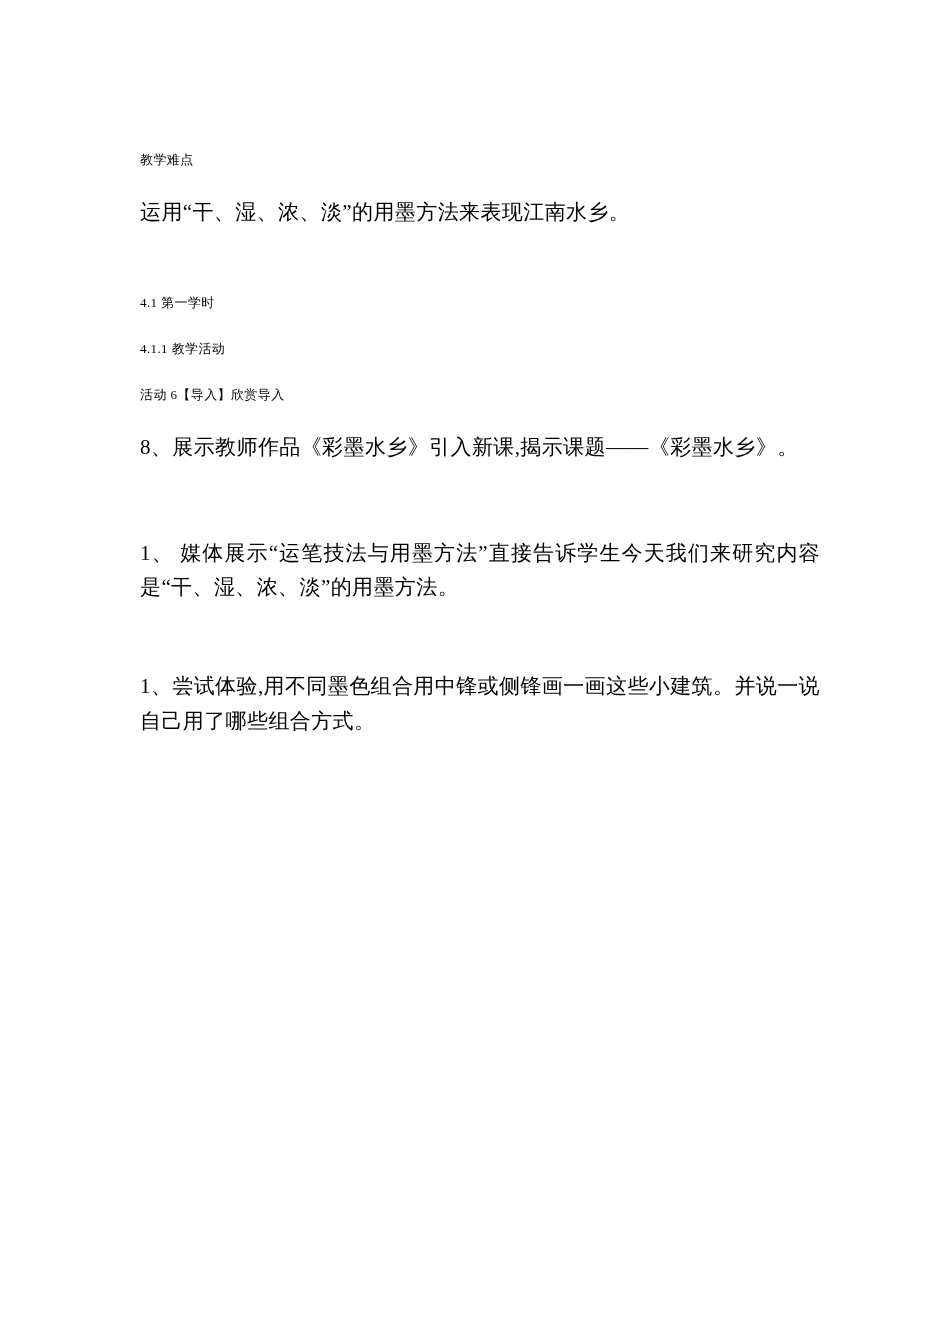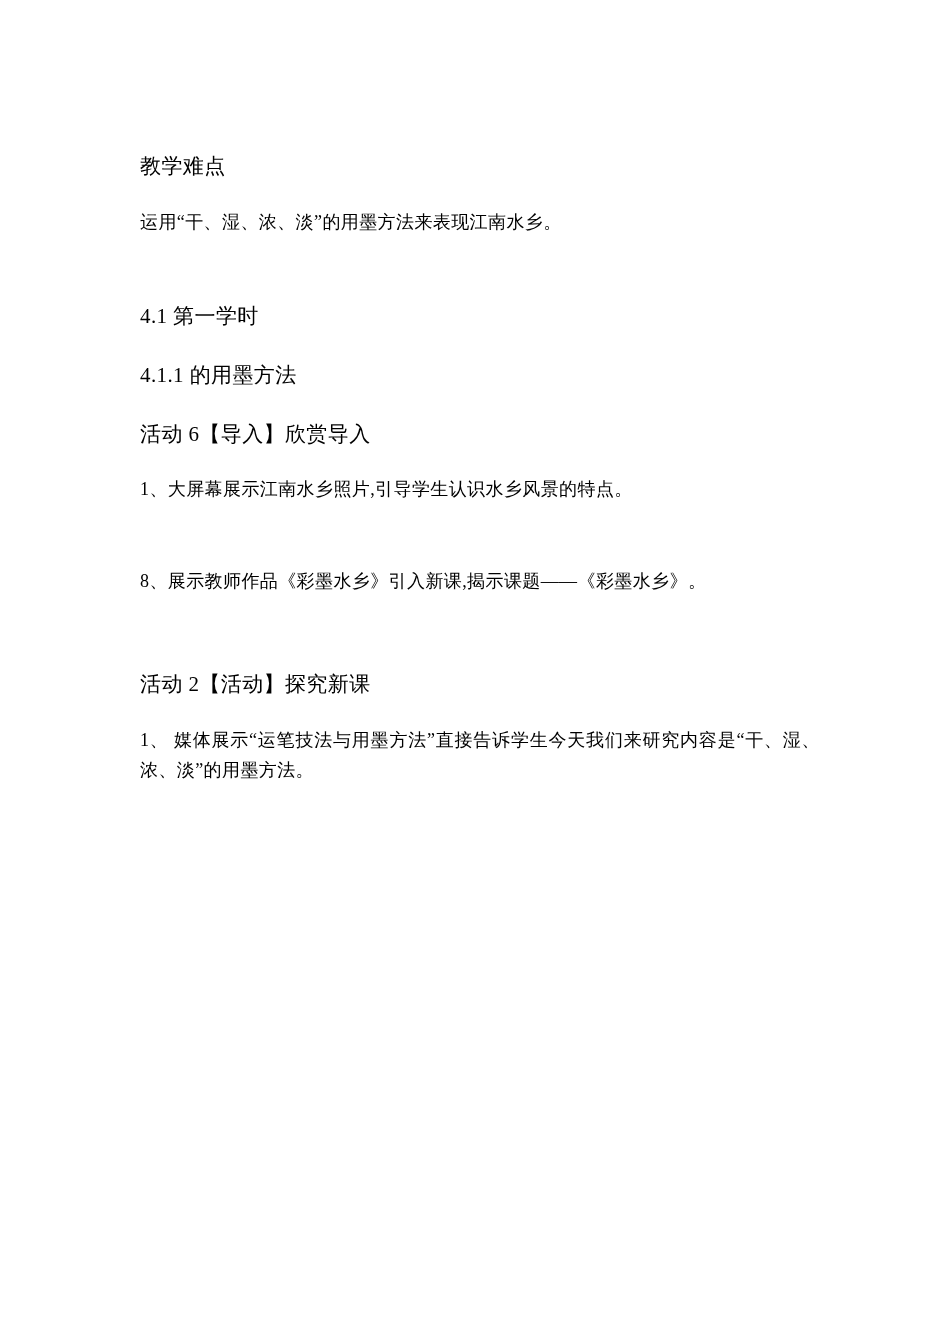--- a/index.html
+++ b/index.html
@@ -19,66 +19,65 @@
     width: 950px;
     height: 1344px;
     background: #ffffff;
     box-sizing: border-box;
     padding: 150px 140px 60px 140px;
   }
   .doc-body {
     width: 680px;
   }
   .para {
-    font-size: 18px;
+    font-size: 21px;
     line-height: 1.55;
     margin: 0 0 30px 0;
     text-align: justify;
     letter-spacing: 0.4px;
     font-family: "Liberation Serif", "DejaVu Serif", serif;
   }
   .para.tight {
     margin-bottom: 26px;
   }
   .para.gap-lg {
     margin-bottom: 64px;
   }
   .para.gap-xl {
     margin-bottom: 72px;
   }
   .para.heading {
-    font-size: 21px;
+    font-size: 13px;
   }
   .para.wrap {
     text-indent: 0;
     line-height: 1.65;
   }
 </style>
 </head>
 <body>
 
 <div class="page">
   <div class="doc-body">
 
     <p class="para heading tight">教学难点</p>
 
     <p class="para gap-lg">运用“干、湿、浓、淡”的用墨方法来表现江南水乡。</p>
 
 
     <p class="para heading tight">4.1 第一学时</p>
 
-    <p class="para heading tight">4.1.1 的用墨方法</p>
+    <p class="para heading tight">4.1.1 教学活动</p>
 
     <p class="para heading tight">活动 6【导入】欣赏导入</p>
 
-    <p class="para gap-lg">1、大屏幕展示江南水乡照片,引导学生认识水乡风景的特点。</p>
 
     <p class="para gap-xl">8、展示教师作品《彩墨水乡》引入新课,揭示课题——《彩墨水乡》。</p>
 
-    <p class="para heading tight">活动 2【活动】探究新课</p>
 
     <p class="para wrap gap-lg">1、 媒体展示“运笔技法与用墨方法”直接告诉学生今天我们来研究内容是“干、湿、浓、淡”的用墨方法。</p>
 
 
 
+    <p class="para wrap">1、尝试体验,用不同墨色组合用中锋或侧锋画一画这些小建筑。并说一说自己用了哪些组合方式。</p>
 
   </div>
 </div>
 
 </body></html>

